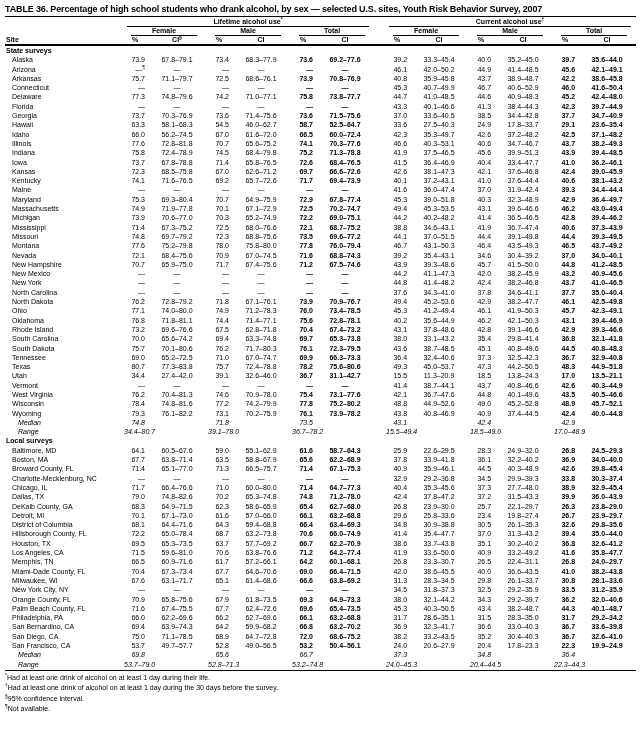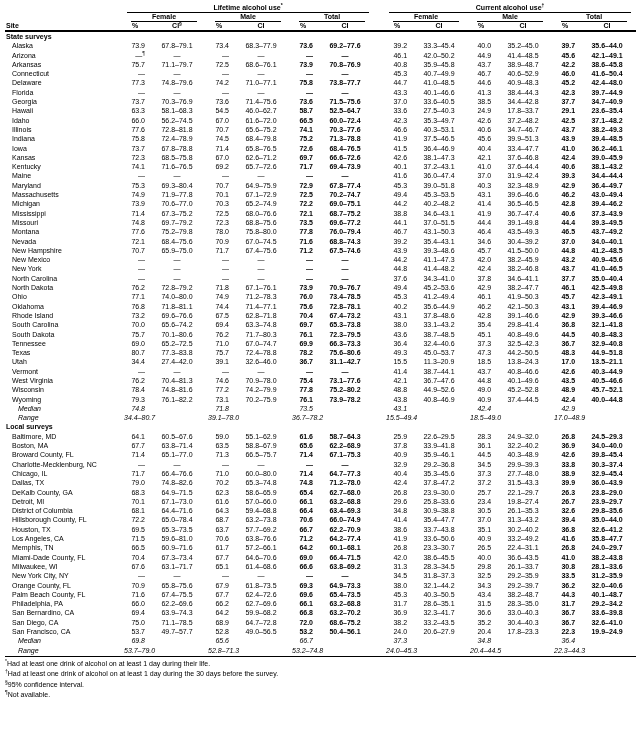--- a/index.html
+++ b/index.html
@@ -25,20 +25,21 @@
   td.tot{font-weight:bold;}
   .stat{font-style:italic;}
   sup{font-size:5px;line-height:0;}
   .footnotes{border-top:1.5px solid #000;margin-top:1px;padding-top:2px;}
   .footnote{font-size:7px;line-height:10.5px;}
 </style>
 </head>
 <body>
 
 <div class="page">
+  <div class="title">TABLE 36. Percentage of high school students who drank alcohol, by sex — selected U.S. sites, Youth Risk Behavior Survey, 2007</div>
 
   <table>
     <colgroup>
       <col style="width:117px">
       <col style="width:26px">
         <col style="width:58px">
       <col style="width:26px">
         <col style="width:58px">
       <col style="width:26px">
         <col style="width:58px">

